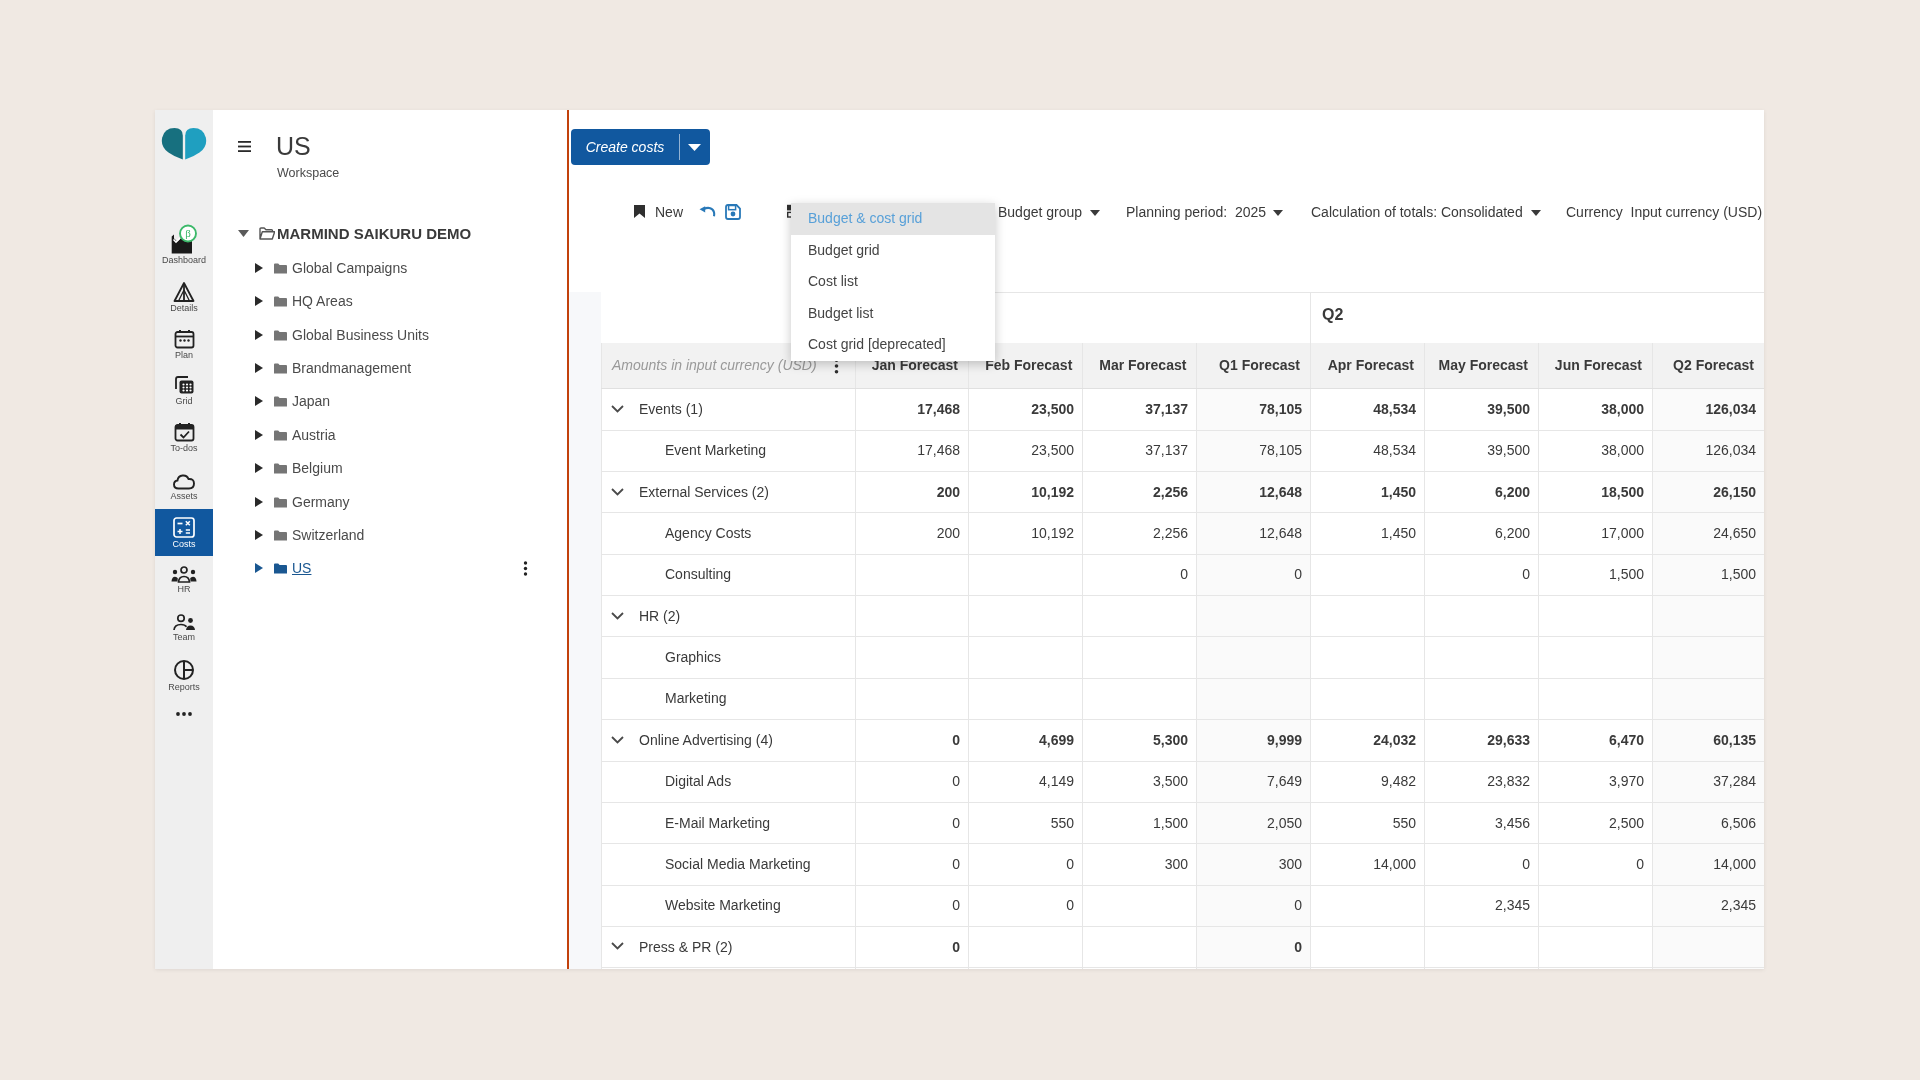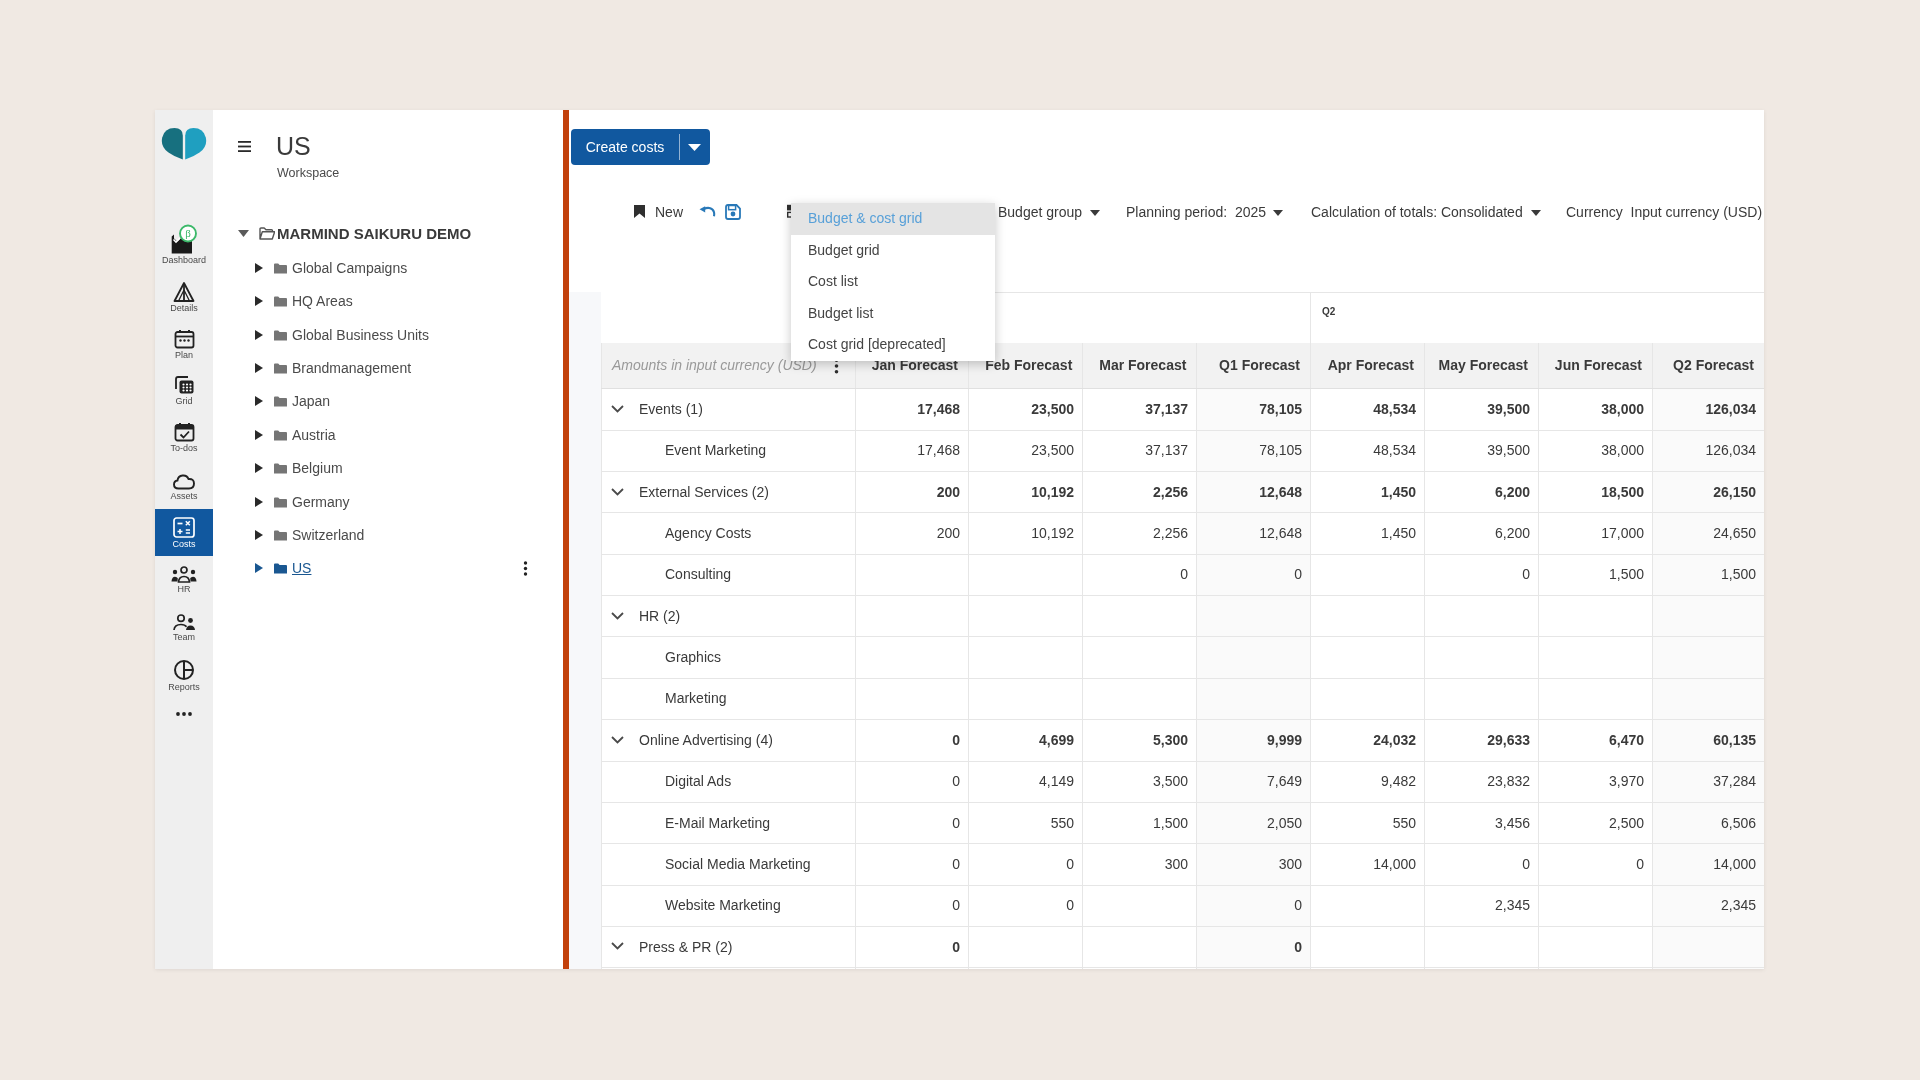--- a/index.html
+++ b/index.html
@@ -6,24 +6,24 @@
   html,body { width:1920px; height:1080px; background:#f0e9e3; font-family:"Liberation Sans", sans-serif; overflow:hidden; }
   #app { position:absolute; left:155px; top:110px; width:1609px; height:859px; background:#fff; box-shadow:0 1px 4px rgba(0,0,0,0.08); }
   .abs { position:absolute; }
   
   #sb { position:absolute; left:0; top:0; width:58px; height:859px; background:#efefef; }
   .sbitem { position:absolute; left:0; width:58px; text-align:center; color:#3a3a3a; }
   .sblabel { font-size:9px; color:#4a4a4a; display:block; margin-top:1px; }
   .sbactive { background:#11589f; }
   .sbactive .sblabel { color:#fff; }
   
-  #tree { position:absolute; left:58px; top:0; width:356px; height:859px; background:#fff; border-right:6px solid #c2410c; }
+  #tree { position:absolute; left:58px; top:0; width:356px; height:859px; background:#fff; border-right:2px solid #c2410c; }
   .trow { position:absolute; height:20px; line-height:20px; font-size:14px; color:#4a4a4a; white-space:nowrap; }
   
-  .btn { position:absolute; left:416px; top:19px; width:139px; height:36px; background:#11589f; border-radius:4px; color:#fff; }
+  .btn { position:absolute; left:416px; top:19px; width:139px; height:36px; background:#11589f; border-radius:4px; color:#fff;font-style:italic; }
   .toolbar-text { position:absolute; font-size:14px; color:#3a3a3a; white-space:nowrap; }
   .caret { display:inline-block; width:0; height:0; border-left:5px solid transparent; border-right:5px solid transparent; border-top:6px solid #3a3a3a; vertical-align:middle; }
   
   #tbl { position:absolute; left:446px; top:182px; width:1163px; height:677px; font-size:14px; color:#3a3a3a; }
   .cell { position:absolute; white-space:nowrap; }
   .num { text-align:right; }
   .vline { position:absolute; width:1px; background:#e6e6e6; }
   .hline { position:absolute; height:1px; background:#e6e6e6; }
   
   #menu { position:absolute; left:636px; top:93px; width:204px; height:158px; background:#fff; box-shadow:0 3px 10px rgba(0,0,0,0.22); z-index:50; }
@@ -300,21 +300,21 @@
   </svg>
   <div class="toolbar-text" style="left:843px;top:94px;">Budget group <span class="caret" style="margin-left:4px"></span></div>
   <div class="toolbar-text" style="left:971px;top:94px;">Planning period:&nbsp; 2025 <span class="caret" style="margin-left:3px"></span></div>
   <div class="toolbar-text" style="left:1156px;top:94px;">Calculation of totals: Consolidated <span class="caret" style="margin-left:4px"></span></div>
   <div class="toolbar-text" style="left:1411px;top:94px;">Currency&nbsp; Input currency (USD)</div>
   <div class="abs" style="left:414px;top:182px;width:32px;height:677px;background:#f7f8fa;"></div>
   <div id="tbl">
     <div class="hline" style="left:254px;top:0;width:909px;"></div>
     <div class="vline" style="left:254px;top:0;height:51px;"></div>
     <div class="vline" style="left:709px;top:0;height:51px;"></div>
-    <div class="cell" style="left:721px;top:14px;font-weight:bold;font-size:10px;">Q2</div>
+    <div class="cell" style="left:721px;top:14px;font-weight:bold;font-size:16px;">Q2</div>
     <div class="abs" style="left:0;top:51px;width:1163px;height:45px;background:#f2f2f2;"></div>
     <div class="cell" style="left:11px;top:65px;font-style:italic;color:#999;">Amounts in input currency (USD)</div>
     <svg class="abs" style="left:233px;top:66px" width="5" height="16" viewBox="0 0 5 16">
       <circle cx="2.5" cy="2.2" r="1.8" fill="#2f2f2f"></circle>
           <circle cx="2.5" cy="8" r="1.8" fill="#2f2f2f"></circle>
           <circle cx="2.5" cy="13.8" r="1.8" fill="#2f2f2f"></circle>
     </svg>
     <div class="cell num" style="left:254px;top:65px;width:103px;font-weight:bold;">Jan Forecast</div>
     <div class="cell num" style="left:367.3px;top:65px;width:104px;font-weight:bold;">Feb Forecast</div>
     <div class="cell num" style="left:481.4px;top:65px;width:104px;font-weight:bold;">Mar Forecast</div>

